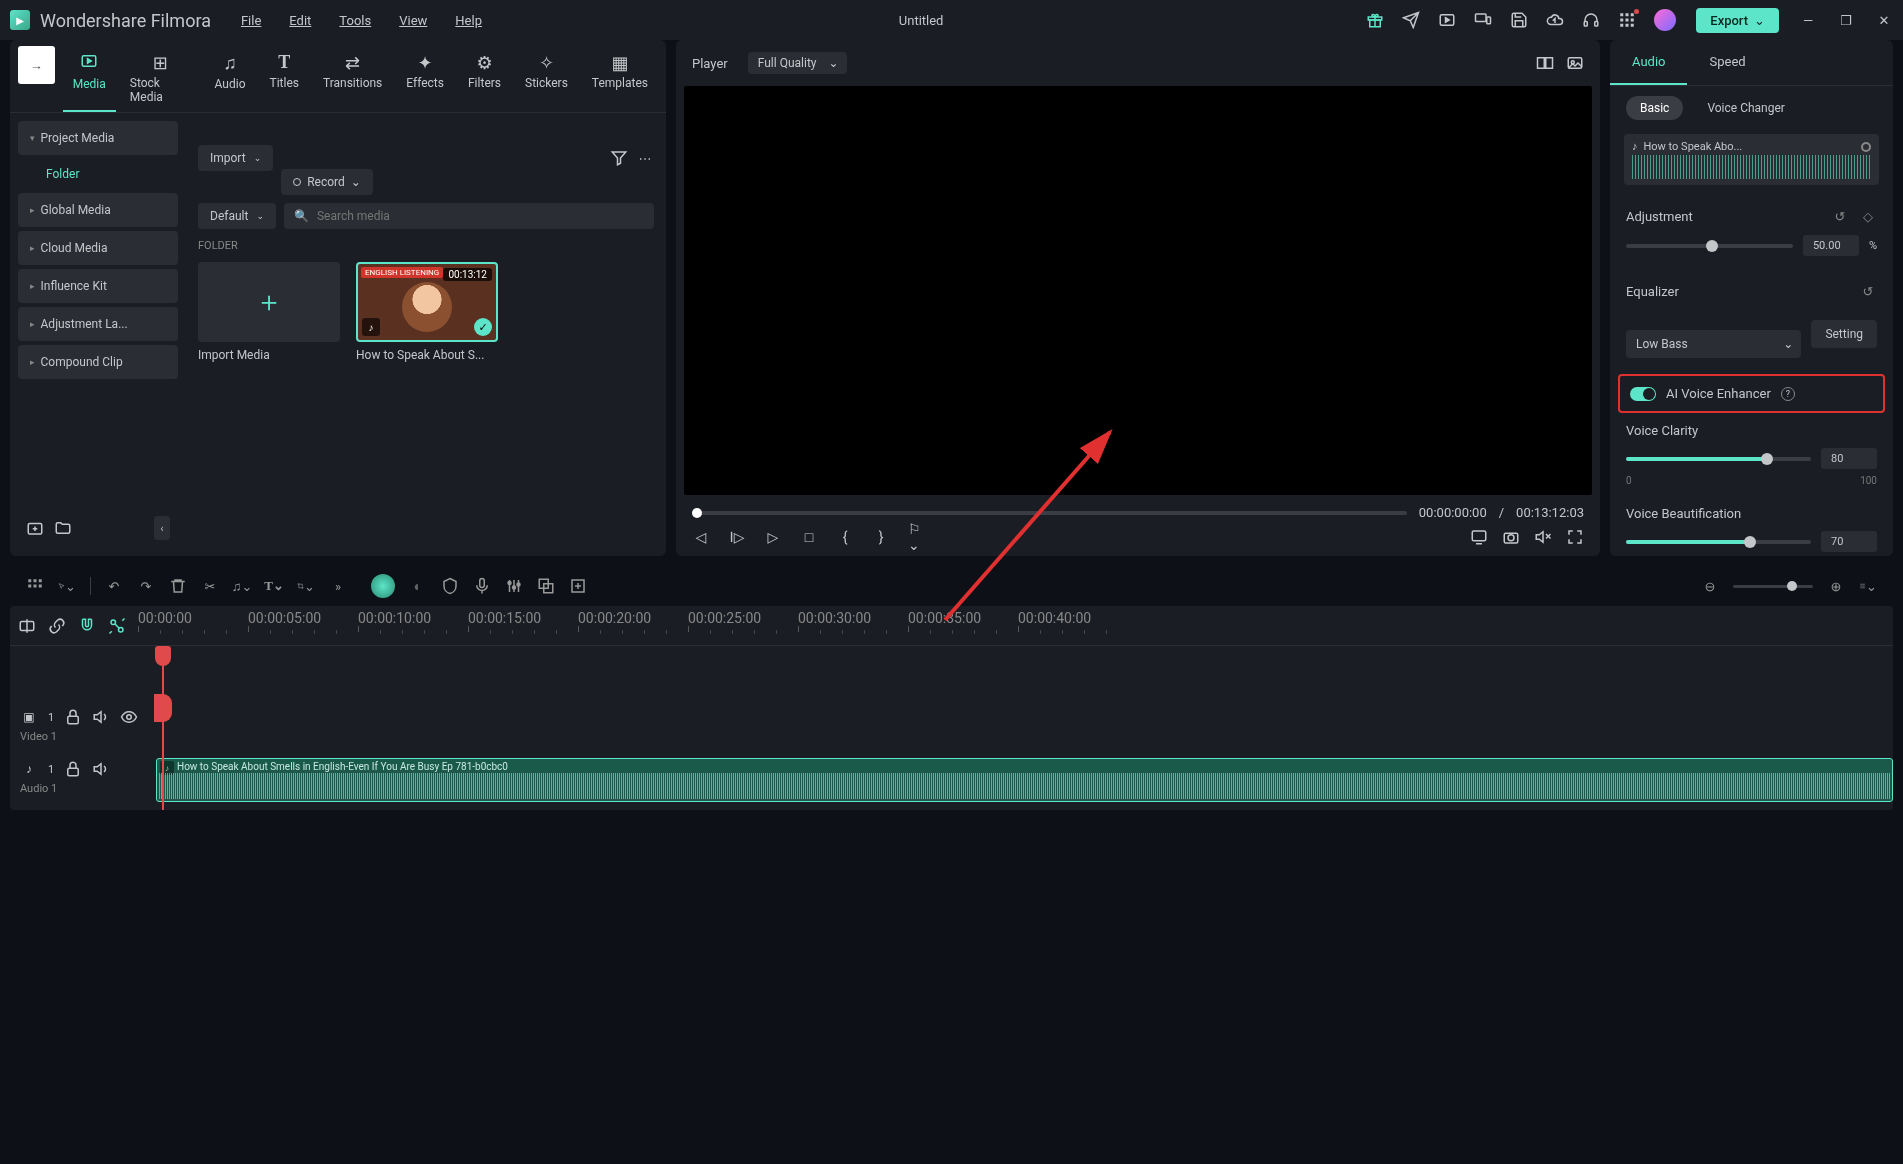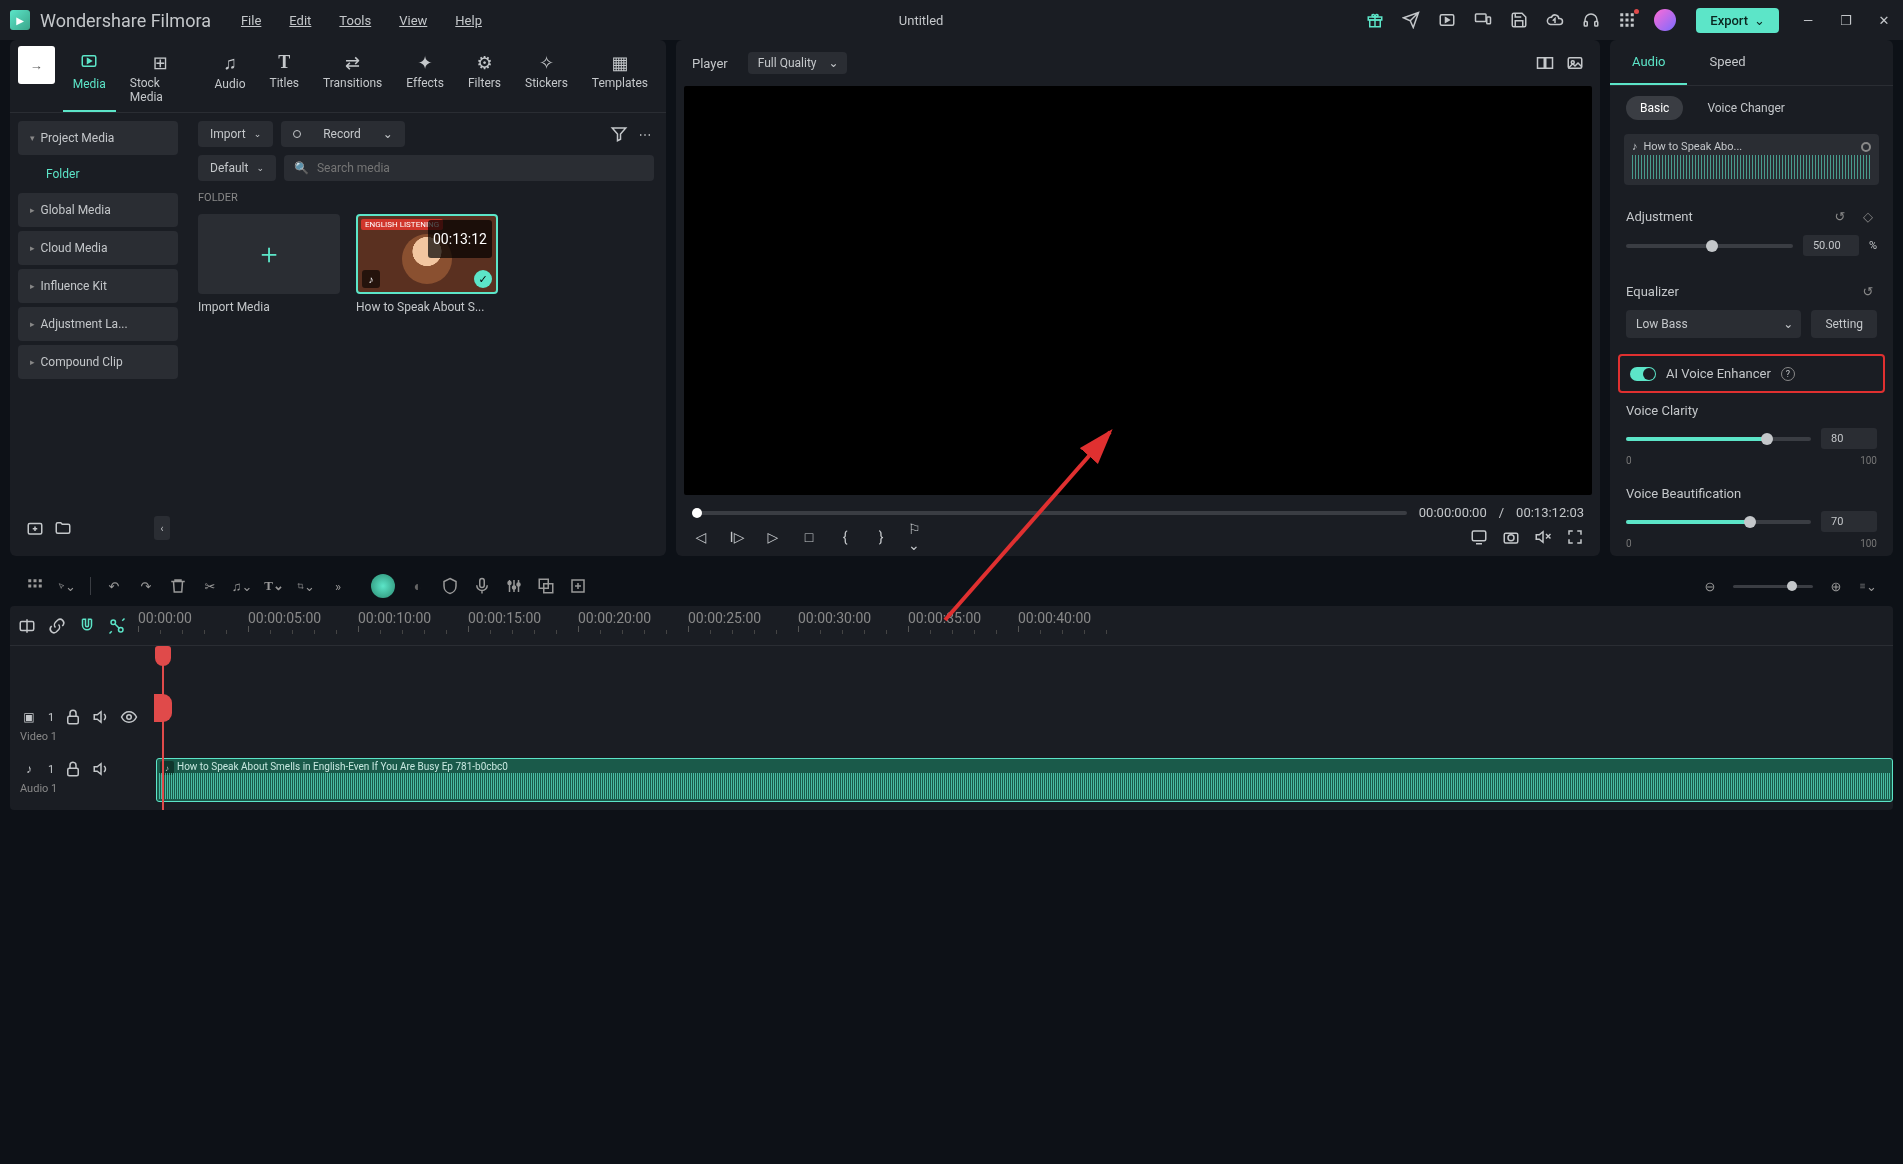--- a/index.html
+++ b/index.html
@@ -40,31 +40,31 @@
 .sidebar-item.active { background: #2a2d33; }
 .sidebar-subitem { padding: 8px 12px 8px 28px; color: #5ce5c8; cursor: pointer; font-size: 12px; }
 .sidebar-item .chev { font-size: 9px; color: #888; }
 .sidebar-footer { margin-top: auto; padding: 8px; display: flex; gap: 10px; align-items: center; }
 .collapse-btn { margin-left: auto; background: #2a2d33; width: 16px; height: 24px; border-radius: 3px; display: flex; align-items: center; justify-content: center; font-size: 10px; cursor: pointer; }
 
 .content-area { flex: 1; padding: 8px 12px; display: flex; flex-direction: column; }
 .content-toolbar { display: flex; gap: 8px; margin-bottom: 8px; align-items: center; }
 .dropdown { background: #2a2d33; padding: 6px 12px; border-radius: 4px; display: flex; align-items: center; gap: 8px; font-size: 12px; cursor: pointer; }
 .dropdown .chev { font-size: 9px; }
-.rec-btn { background: #2a2d33; padding: 6px 12px; border-radius: 4px; display: flex; align-items: center; gap: 22px; font-size: 12px; cursor: pointer; }
+.rec-btn { background: #2a2d33; padding: 6px 12px; border-radius: 4px; display: flex; align-items: center; gap: 6px; font-size: 12px; cursor: pointer; margin-top: 48px; }
 .rec-dot { width: 8px; height: 8px; border-radius: 50%; border: 1px solid #c4c7ca; }
 .filter-row { display: flex; gap: 8px; margin-bottom: 10px; align-items: center; }
 .search-box { flex: 1; background: #2a2d33; padding: 6px 10px; border-radius: 4px; display: flex; align-items: center; gap: 8px; font-size: 12px; }
 .search-box input { background: none; border: none; color: #c4c7ca; outline: none; flex: 1; font-size: 12px; }
 .folder-label { font-size: 11px; color: #888; margin-bottom: 10px; }
 .media-grid { display: flex; gap: 16px; flex-wrap: wrap; }
 .media-card { width: 142px; }
 .media-thumb { width: 142px; height: 80px; background: #2a2d33; border-radius: 4px; display: flex; align-items: center; justify-content: center; font-size: 28px; color: #5ce5c8; position: relative; overflow: hidden; }
 .media-thumb.video { background: #5a3020; border: 2px solid #5ce5c8; }
-.media-thumb .duration { position: absolute; top: 4px; right: 4px; background: rgba(0,0,0,0.7); padding: 11px 5px; border-radius: 3px; font-size: 14px; color: #fff; }
+.media-thumb .duration { position: absolute; top: 4px; right: 4px; background: rgba(0,0,0,0.7); padding: 1px 5px; border-radius: 3px; font-size: 10px; color: #fff; }
 .media-thumb .check { position: absolute; bottom: 4px; right: 4px; width: 18px; height: 18px; background: #5ce5c8; border-radius: 50%; display: flex; align-items: center; justify-content: center; font-size: 11px; color: #000; }
 .media-thumb .audio-icon { position: absolute; bottom: 4px; left: 4px; width: 18px; height: 18px; background: rgba(0,0,0,0.6); border-radius: 3px; display: flex; align-items: center; justify-content: center; font-size: 10px; color: #fff; }
 .en-tag { position: absolute; top: 3px; left: 3px; background: #d0352b; color: #fff; font-size: 8px; padding: 1px 4px; border-radius: 2px; }
 .media-name { font-size: 12px; margin-top: 6px; white-space: nowrap; overflow: hidden; text-overflow: ellipsis; }
 
 
 .player-header { padding: 12px 16px; display: flex; align-items: center; gap: 20px; }
 .quality-dd { background: #2a2d33; padding: 4px 30px 4px 10px; border-radius: 4px; font-size: 12px; position: relative; }
 .quality-dd::after { content: "⌄"; position: absolute; right: 8px; }
 .player-header-right { margin-left: auto; display: flex; gap: 12px; }
@@ -92,21 +92,21 @@
 .section { padding: 10px 16px; }
 .section-header { display: flex; align-items: center; font-size: 13px; margin-bottom: 10px; }
 .section-header .reset-icons { margin-left: auto; display: flex; gap: 10px; }
 .reset-icons span { cursor: pointer; color: #888; }
 .param-row { display: flex; align-items: center; gap: 10px; margin-bottom: 6px; }
 .slider { flex: 1; height: 4px; background: #3a3d43; border-radius: 2px; position: relative; }
 .slider .thumb { position: absolute; top: -4px; width: 12px; height: 12px; background: #c4c7ca; border-radius: 50%; }
 .slider .fill { position: absolute; left: 0; top: 0; height: 100%; background: #5ce5c8; border-radius: 2px; }
 .value-box { background: #2a2d33; padding: 4px 10px; border-radius: 3px; font-size: 11px; min-width: 56px; text-align: left; }
 .range-labels { display: flex; justify-content: space-between; font-size: 10px; color: #777; margin-top: 2px; }
-.select-box { background: #2a2d33; padding: 7px 10px; border-radius: 4px; font-size: 12px; flex: 1; position: relative; }
+.select-box { background: #2a2d33; padding: 7px 10px; border-radius: 4px; font-size: 12px; flex: 1; position: relative; margin-top: 20px; }
 .select-box::after { content: "⌄"; position: absolute; right: 8px; }
 .setting-btn { background: #2a2d33; padding: 7px 14px; border-radius: 4px; font-size: 12px; cursor: pointer; }
 
 .highlight-box { margin: 0 8px; border: 2px solid #e03030; border-radius: 4px; padding: 10px 10px; display: flex; align-items: center; gap: 10px; }
 .toggle { width: 26px; height: 14px; background: #5ce5c8; border-radius: 7px; position: relative; cursor: pointer; }
 .toggle::after { content: ""; position: absolute; right: 1px; top: 1px; width: 12px; height: 12px; background: #1a1d23; border-radius: 50%; }
 .info-icon { width: 14px; height: 14px; border: 1px solid #888; border-radius: 50%; font-size: 9px; display: flex; align-items: center; justify-content: center; }
 
 
 .timeline-toolbar { height: 40px; display: flex; align-items: center; gap: 14px; padding: 0 16px; margin: 10px 10px 0; }

